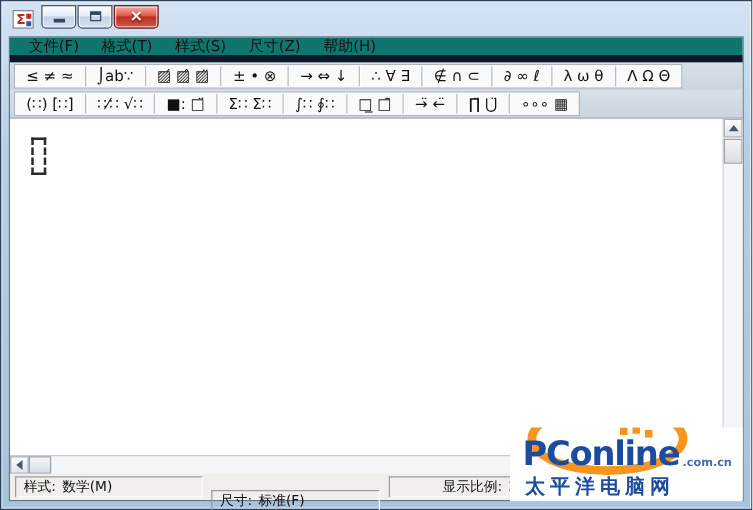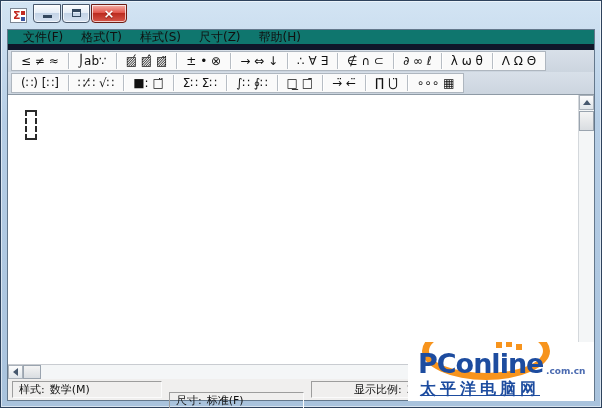--- a/index.html
+++ b/index.html
@@ -57,21 +57,21 @@
   .statusbar{ height:21px; background:#f0efee; display:flex; align-items:center; gap:7px; padding:0 4px; font-size:11px; color:#111; }
   .status-field{ height:17px; display:flex; align-items:center; gap:5px; padding:0 6px; border:1px solid; border-color:#9d9d9d #fbfbfb #fbfbfb #9d9d9d; white-space:nowrap; }
   .status-field.f1{ width:150px; } .status-field.f2{ width:135px;margin-top:21px; } .status-field.f3{ width:172px;padding-left:42px; }
 
   
   .watermark{ position:absolute; right:7px; bottom:6px; width:186px; height:59px; background:#fff; z-index:9; overflow:hidden; }
   .wm-arc{ position:absolute; left:14px; top:-20px; width:128px; height:58px; border:7px solid #f7941d; border-radius:50%; }
   .wm-pixels{ position:absolute; left:88px; top:0; width:6px; height:6px; background:#f7941d; box-shadow:10px -1px 0 #f7941d, 20px 2px 0 #f7941d, 15px 6px 0 #fff; }
   .wm-brand{ position:absolute; left:10px; top:8px; font-size:27px; font-weight:bold; color:#1d4c9f; letter-spacing:-1px; line-height:1;text-align:center; }
   .wm-domain{ position:absolute; left:138px; top:24px; font-size:9px; font-weight:bold; color:#4a6ab0; }
-  .wm-sub{ position:absolute; left:12px; top:37px; font-size:16px; font-weight:bold; color:#1d4c9f; letter-spacing:4px; white-space:nowrap;text-decoration:underline; }
+  .wm-sub{ position:absolute; left:12px; top:37px; font-size:16px; font-weight:bold; color:#1d4c9f; letter-spacing:4px; white-space:nowrap; }
 </style>
 </head>
 <body>
 
 <div class="window">
 
   <div class="titlebar">
     <div class="app-icon">
       <span class="sigma">Σ</span>
       <span class="blocks"></span>

